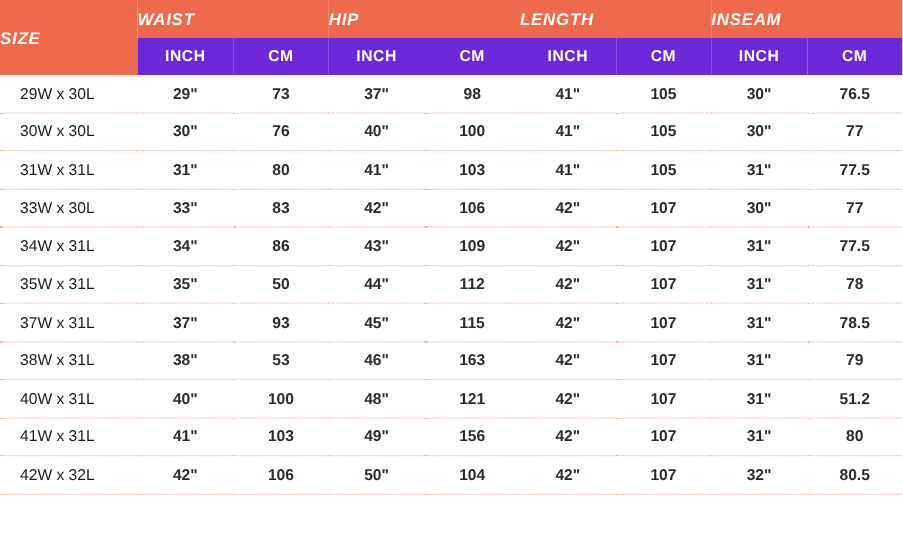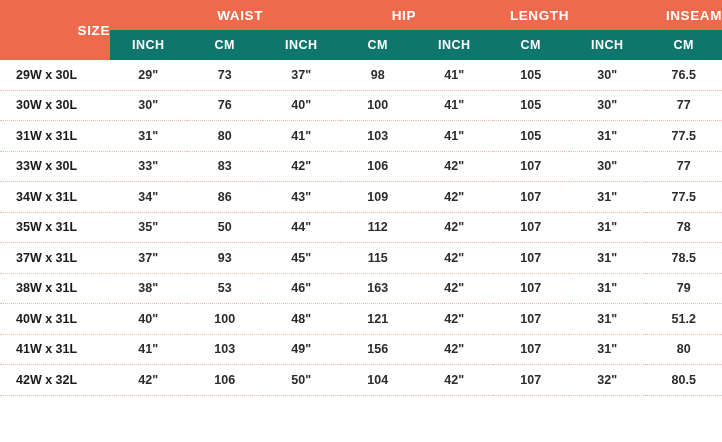--- a/index.html
+++ b/index.html
@@ -23,26 +23,27 @@
     margin: 0;
   }
   
   thead tr.group-row th {
     background: #ef6a4c;
     color: #ffffff;
     font-size: 13.5px;
     font-weight: bold;
     letter-spacing: 0.6px;
     height: 30px;
-    text-align: right;
+    text-align: left;
     vertical-align: middle;
     border: none;
+    font-style: italic;
   }
   thead tr.unit-row th {
-    background: #0f766e;
+    background: #6d28d9;
     color: #ffffff;
     font-size: 12.5px;
     font-weight: bold;
     letter-spacing: 0.5px;
     height: 30px;
     text-align: center;
     vertical-align: middle;
     border: none;
   }
   th.size-head {
@@ -61,21 +62,21 @@
     font-size: 12.5px;
     color: #222222;
     text-align: center;
     vertical-align: middle;
     border-bottom: 1px dotted #f0b8a8;
     font-weight: bold;
   }
   tbody td.size-cell {
     text-align: left;
     padding-left: 16px;
-    font-weight: bold;
+    font-weight: normal;
     color: #1a1a1a;
     font-size: 12.5px;
     margin-left: 17px;
   }
   tbody tr:last-child td {
     border-bottom: 1px dotted #f0b8a8;
   }
   tbody td.num {
     font-weight: bold;
     color: #2b2b2b;

